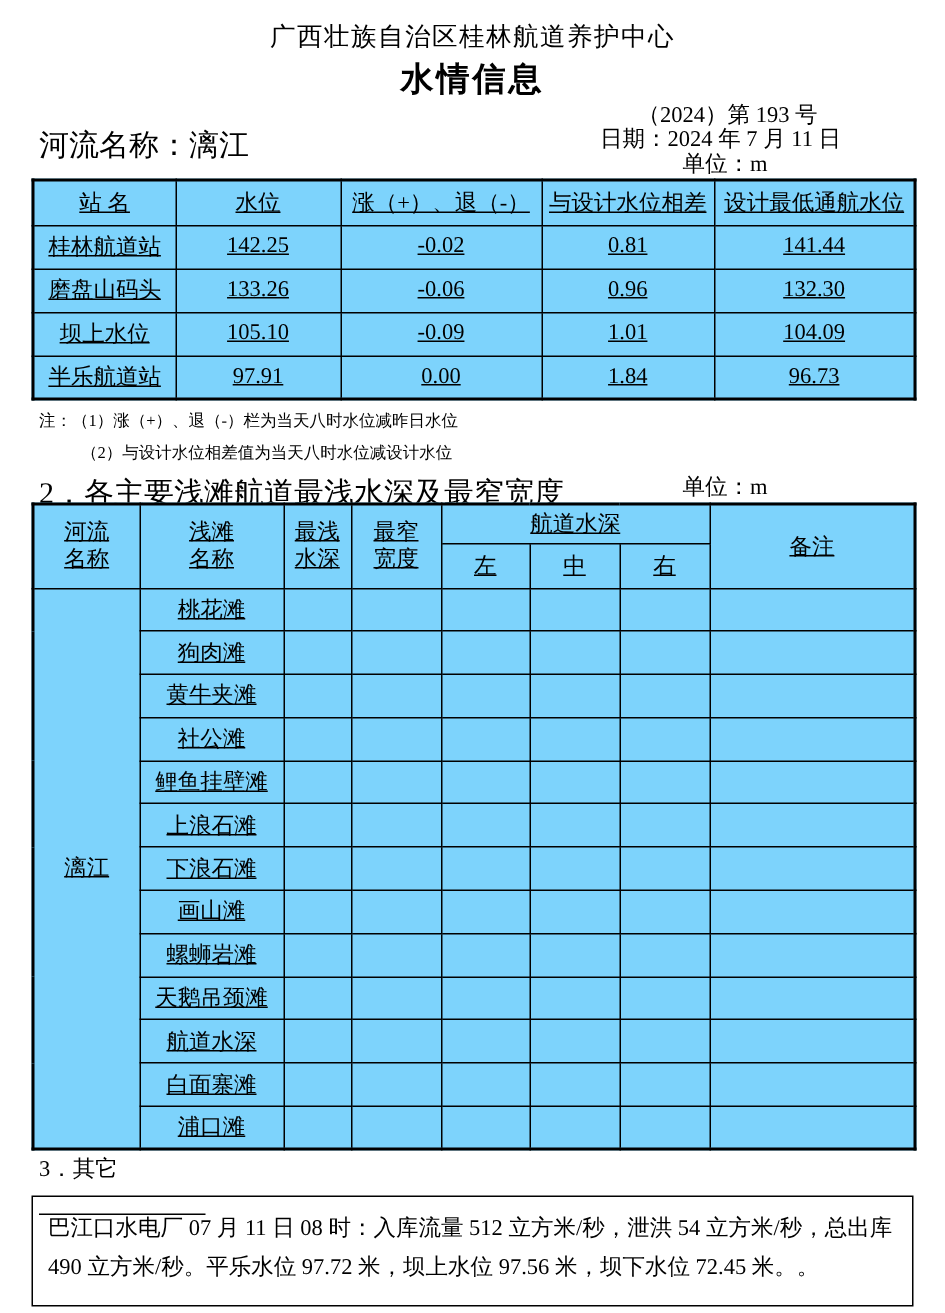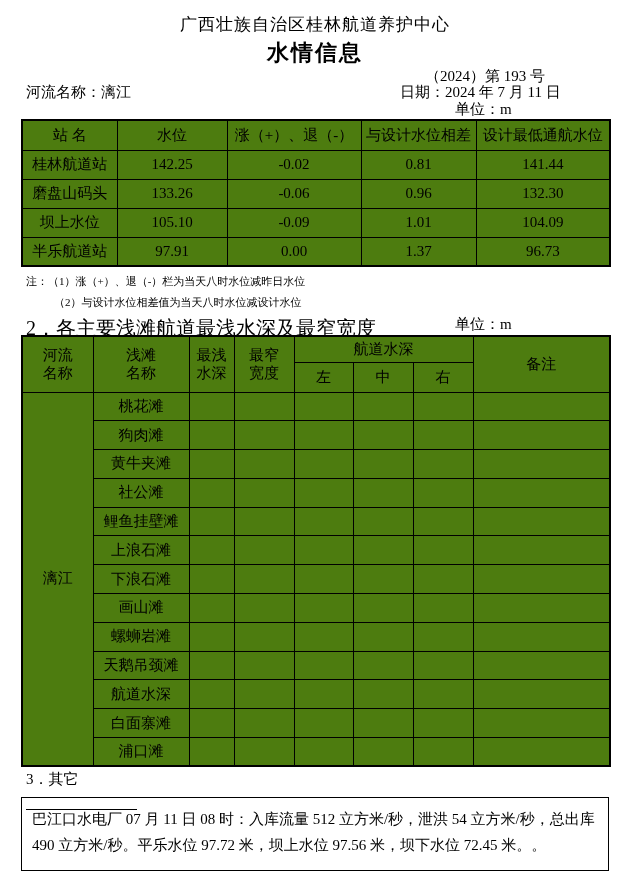--- a/index.html
+++ b/index.html
@@ -15,26 +15,26 @@
 
   .org-title {
     position:absolute; top:13px; left:0; width:630px;
     text-align:center; font-size:17px; letter-spacing:1px;
   }
   .doc-title {
     position:absolute; top:38px; left:0; width:630px;
     text-align:center; font-size:22px; font-weight:bold; letter-spacing:2px;font-family:Liberation Mono, monospace;
   }
   .issue-no { position:absolute; top:67px; left:425px; font-size:15px; }
-  .river-line { position:absolute; top:83px; left:26px; font-size:15px; }
+  .river-line { position:absolute; top:83px; left:26px; font-size:20px; }
   .date-line { position:absolute; top:83px; left:400px; font-size:15px; }
   .sec1-title { position:absolute; top:100px; left:26px; font-size:15px; }
   .sec1-unit { position:absolute; top:100px; left:455px; font-size:15px; }
 
-  table { border-collapse:collapse; table-layout:fixed; background:#4d7c0f; }
+  table { border-collapse:collapse; table-layout:fixed; background:#7dd3fc;text-decoration:underline; }
   td, th { border:1px solid #000; text-align:center; vertical-align:middle;
            font-size:15px; font-weight:normal; overflow:hidden; }
 
   .t1 { position:absolute; top:119px; left:21px; width:588px; border:2px solid #000; }
   .t1 tr.hdr { height:30px; }
   .t1 tr.row { height:29px; }
 
   .notes { position:absolute; top:271px; left:26px; font-size:11px; line-height:21px; }
   .notes .n2 { padding-left:28px; }
 
@@ -103,21 +103,21 @@
       <td>坝上水位</td>
       <td>105.10</td>
       <td>-0.09</td>
       <td>1.01</td>
       <td>104.09</td>
     </tr>
     <tr class="row">
       <td>半乐航道站</td>
       <td>97.91</td>
       <td>0.00</td>
-      <td>1.37</td>
+      <td>1.84</td>
       <td>96.73</td>
     </tr>
   </tbody>
     </table>
 
   <div class="notes">
     <div class="n1">注：（1）涨（+）、退（-）栏为当天八时水位减昨日水位</div>
     <div class="n2">（2）与设计水位相差值为当天八时水位减设计水位</div>
   </div>
 

